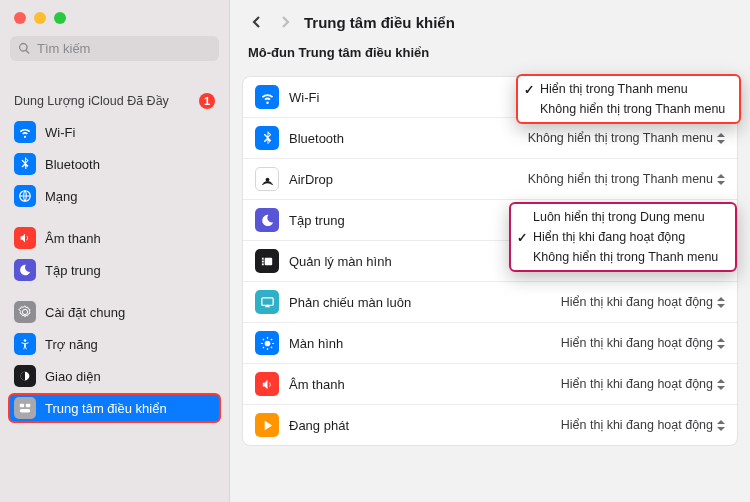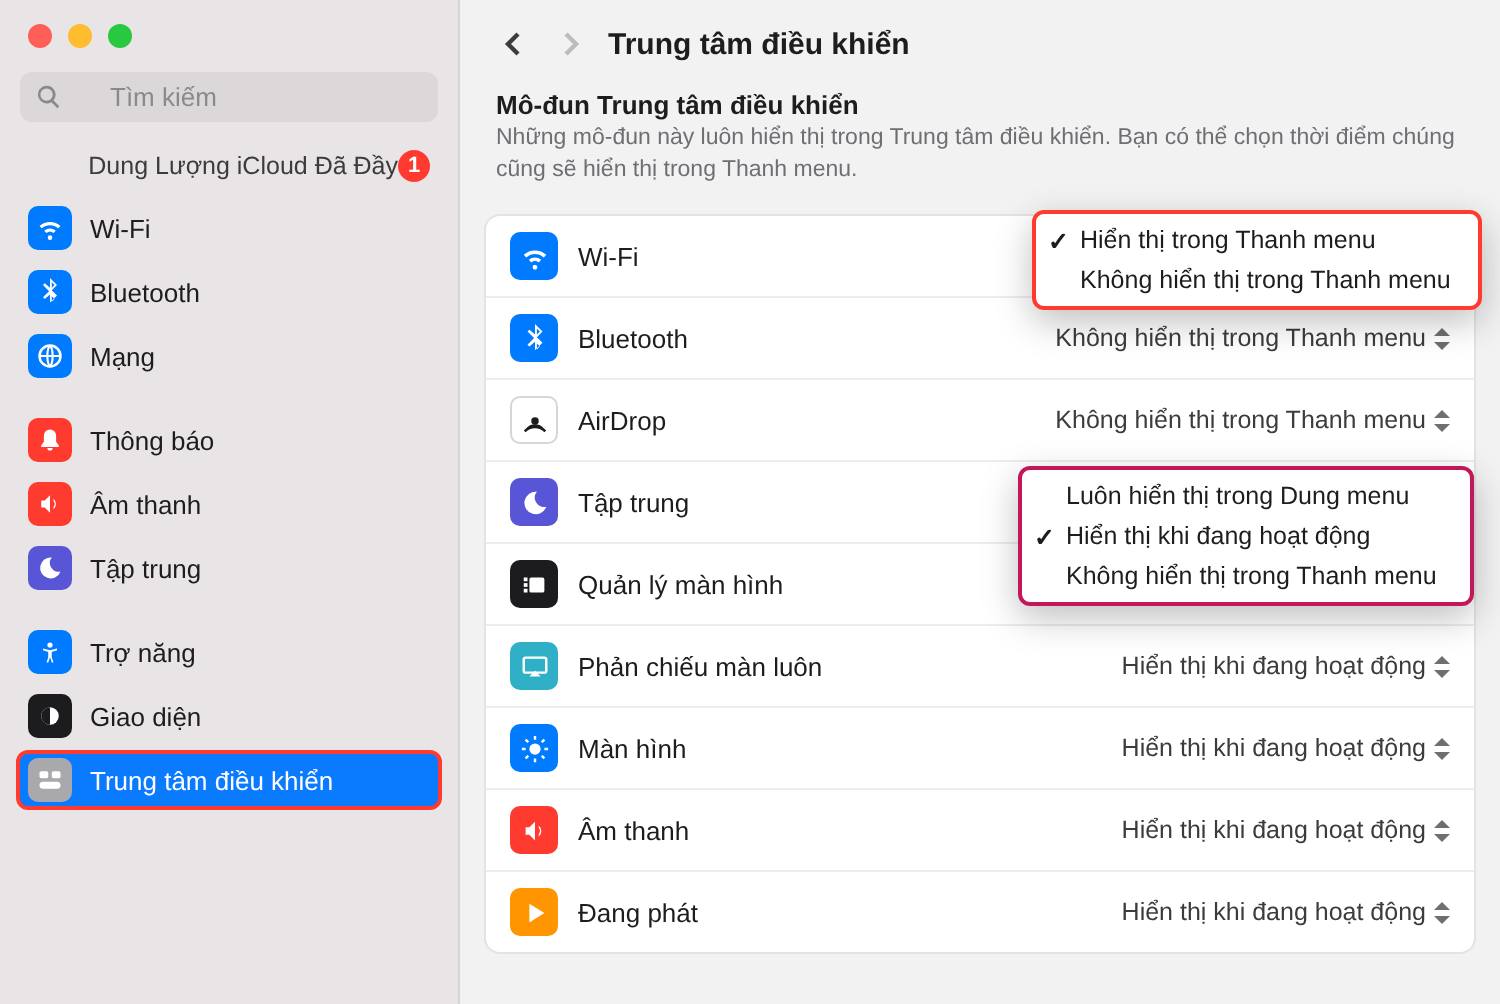--- a/index.html
+++ b/index.html
@@ -1,23 +1,23 @@
 <!DOCTYPE html>
 <html><head>
 <meta charset="utf-8">
 <style>
 * { box-sizing: border-box; margin: 0; padding: 0; font-family: -apple-system, BlinkMacSystemFont, "Helvetica Neue", Arial, sans-serif; }
 body { width: 750px; height: 502px; background: #fff; display: flex; overflow: hidden; font-size: 13px; color: #1d1d1f; }
 .sidebar { width: 230px; height: 100%; background: #e9e5e6; display: flex; flex-direction: column; border-right: 1px solid #d6d6d6; }
 .traffic { display: flex; gap: 8px; padding: 12px 14px 8px; }
 .dot { width: 12px; height: 12px; border-radius: 50%; }
 .dot.r { background: #ff5f57; } .dot.y { background: #febc2e; } .dot.g { background: #28c840; }
-.search { margin: 4px 10px 8px; background: #dcd8d9; border-radius: 6px; padding: 5px 8px; display: flex; align-items: center; gap: 24px; color: #8a8a8e; }
+.search { margin: 4px 10px 26px; background: #dcd8d9; border-radius: 6px; padding: 5px 8px; display: flex; align-items: center; gap: 6px; color: #8a8a8e; }
 .search svg { width: 13px; height: 13px; fill: #8a8a8e; }
-.section-title { display: flex; align-items: center; justify-content: flex-end; padding: 6px 14px 8px; font-size: 12.5px; color: #3c3c3e; }
+.section-title { display: flex; align-items: center; justify-content: space-between; padding: 6px 14px 8px; font-size: 12.5px; color: #3c3c3e; gap: 24px; }
 .badge { background: #ff3b30; color: #fff; width: 16px; height: 16px; border-radius: 50%; display: flex; align-items: center; justify-content: center; font-size: 11px; font-weight: 600; }
 .items { overflow-y: auto; flex: 1; padding: 0 8px 10px; }
 .item { display: flex; align-items: center; gap: 9px; padding: 4px 6px; border-radius: 6px; margin-bottom: 2px; cursor: default; }
 .item.selected { background: #0a7aff; color: #fff; border: 2px solid #ff3b30; padding: 2px 4px; }
 .item .ic { width: 22px; height: 22px; border-radius: 5px; display: flex; align-items: center; justify-content: center; flex-shrink: 0; }
 .item .ic svg { width: 14px; height: 14px; fill: #fff; }
 .main { flex: 1; height: 100%; background: #f3f2f3; overflow-y: auto; padding-bottom: 10px; }
 .topbar { display: flex; align-items: center; gap: 10px; padding: 13px 18px 10px; }
 .nav-btn { width: 18px; height: 18px; display: flex; align-items: center; justify-content: center; }
 .nav-btn svg { width: 10px; height: 14px; stroke: #3c3c3e; stroke-width: 2.2; fill: none; }
@@ -91,42 +91,42 @@
             <circle cx="8" cy="8" r="6" fill="none" stroke="#fff" stroke-width="1.4"></circle>
             <path d="M2 8h12M8 2c2 2 2 10 0 12M8 2c-2 2-2 10 0 12" stroke="#fff" stroke-width="1.2" fill="none"></path>
           </svg>
         </span>
         <span>Mạng</span>
       </div>
     <div style="height:10px"></div>
     <div class="item">
         <span class="ic bg-red">
           <svg viewBox="0 0 16 16">
-            <path d="M8 2a3.5 3.5 0 013.5 3.5V9l1.5 2v1h-10v-1L4.5 9V5.5A3.5 3.5 0 018 2zm0 12a1.5 1.5 0 01-1.5-1.5h3A1.5 1.5 0 018 14z"></path>
-          </svg>
-        </span>
-        <span>Thông báo</span>
-      </div>
-    <div class="item">
-        <span class="ic bg-red">
-          <svg viewBox="0 0 16 16">
             <path d="M3 6h2l3-3v10l-3-3H3zM10 5a4 4 0 010 6v-1.3a2.7 2.7 0 000-3.4z"></path>
           </svg>
         </span>
         <span>Âm thanh</span>
       </div>
     <div class="item">
         <span class="ic bg-purple">
           <svg viewBox="0 0 16 16">
             <path d="M9 2a6 6 0 105 8 5 5 0 01-5-8z"></path>
           </svg>
         </span>
         <span>Tập trung</span>
       </div>
     <div style="height:10px"></div>
+    <div class="item">
+        <span class="ic bg-grey">
+          <svg viewBox="0 0 16 16">
+            <path d="M8 5a3 3 0 110 6 3 3 0 010-6zm0-4l1 2 2-.7.7 2 2 1-.7 2 .7 2-2 1-.7 2-2-.7-1 2-1-2-2 .7-.7-2-2-1 .7-2L1 5l2-1 .7-2 2 .7z" fill="none" stroke="#fff" stroke-width="1.1"></path>
+          </svg>
+        </span>
+        <span>Cài đặt chung</span>
+      </div>
     <div class="item">
         <span class="ic bg-blue">
           <svg viewBox="0 0 16 16">
             <circle cx="8" cy="4" r="1.5"></circle>
             <path d="M4 6l4 1 4-1v1l-3 1v3l1 3h-1l-1-3-1 3H6l1-3V8L4 7z"></path>
           </svg>
         </span>
         <span>Trợ năng</span>
       </div>
     <div class="item">
@@ -160,21 +160,20 @@
       </div>
     <div class="nav-btn disabled">
         <svg viewBox="0 0 10 14">
           <path d="M3 2l5 5-5 5"></path>
         </svg>
       </div>
     <div class="page-title">Trung tâm điều khiển</div>
   </div>
   <div class="desc">
     <h3>Mô-đun Trung tâm điều khiển</h3>
-    <p>Những mô-đun này luôn hiển thị trong Trung tâm điều khiển. Bạn có thể chọn thời điểm chúng cũng sẽ hiển thị trong Thanh menu.</p>
   </div>
 
   <div class="panel">
 
     <div class="row">
       <span class="ic bg-blue">
           <svg viewBox="0 0 16 16">
             <path d="M8 12.2a1.3 1.3 0 110 2.6 1.3 1.3 0 010-2.6zm-3.3-2.7a5 5 0 016.6 0l-1.3 1.4a3 3 0 00-4 0zM2 6.8a9 9 0 0112 0l-1.3 1.4a7 7 0 00-9.4 0z"></path>
           </svg>
         </span>

